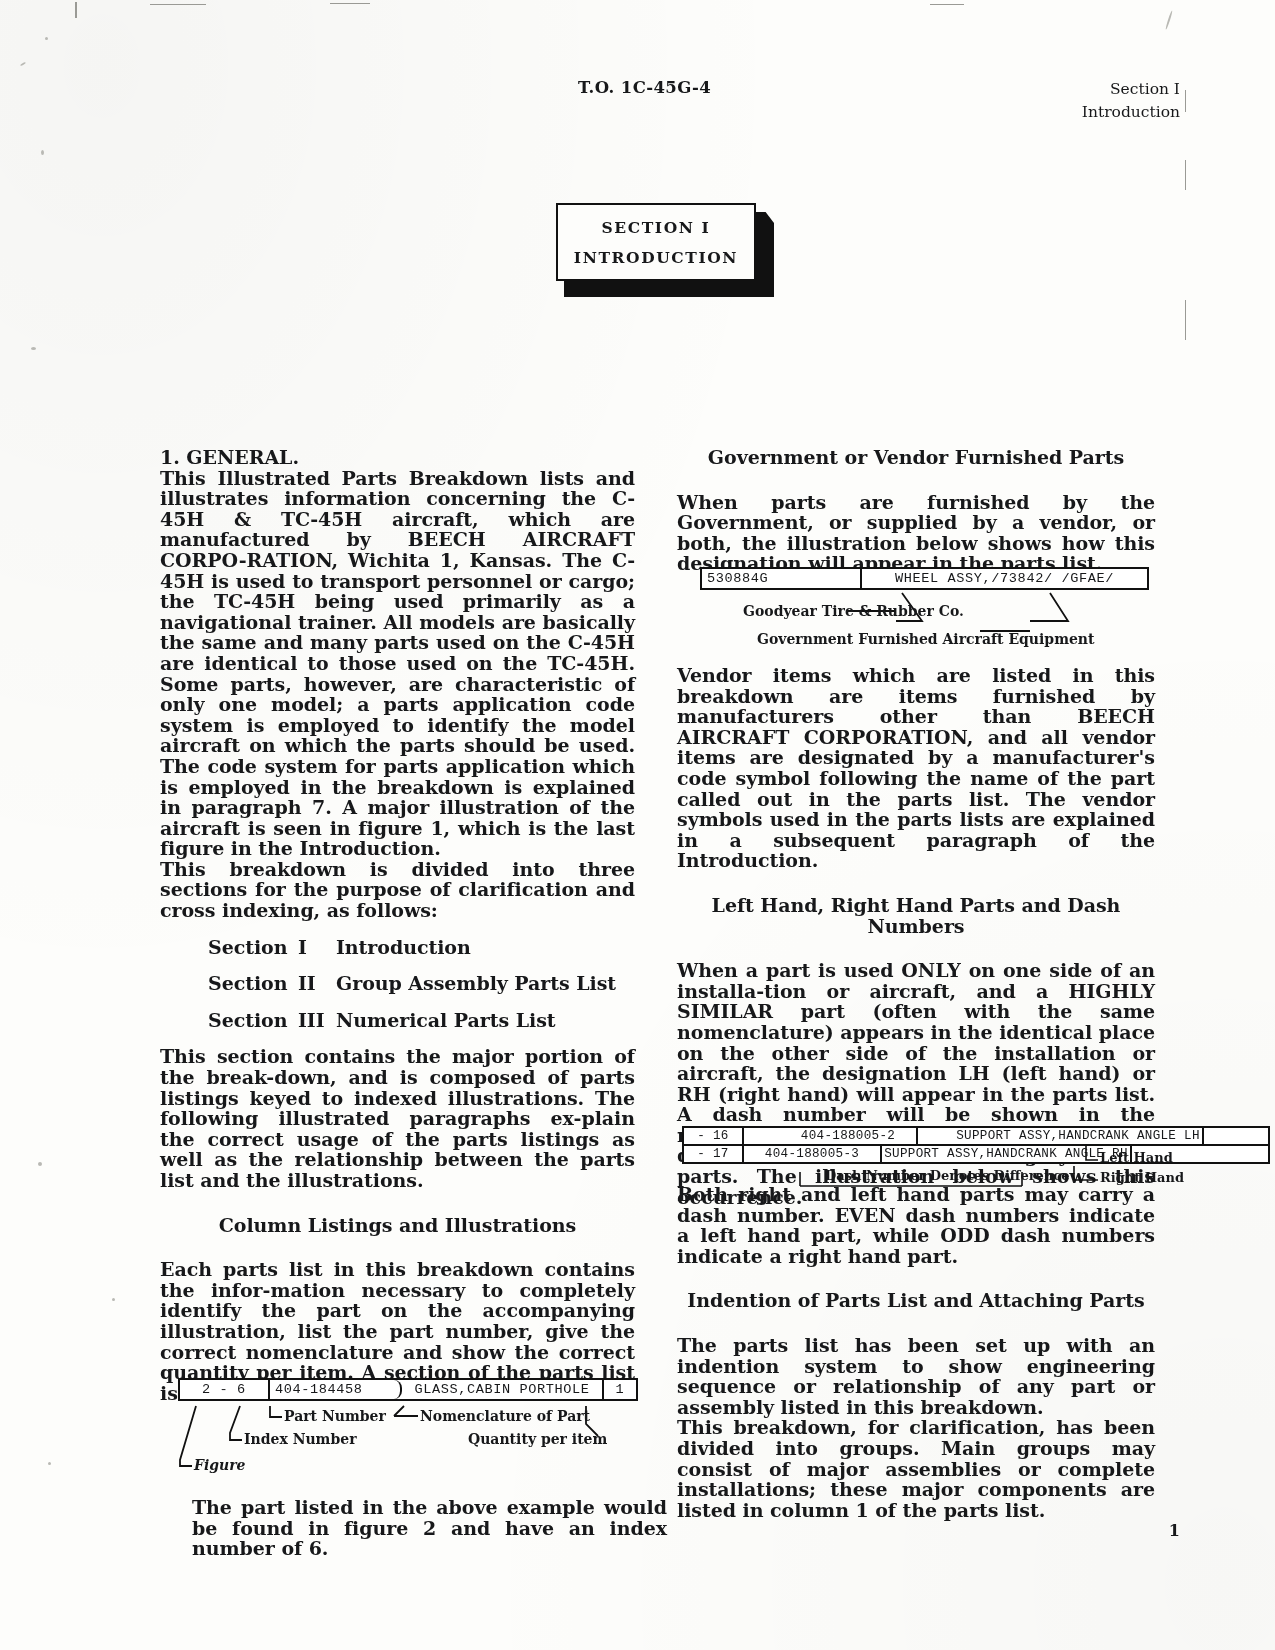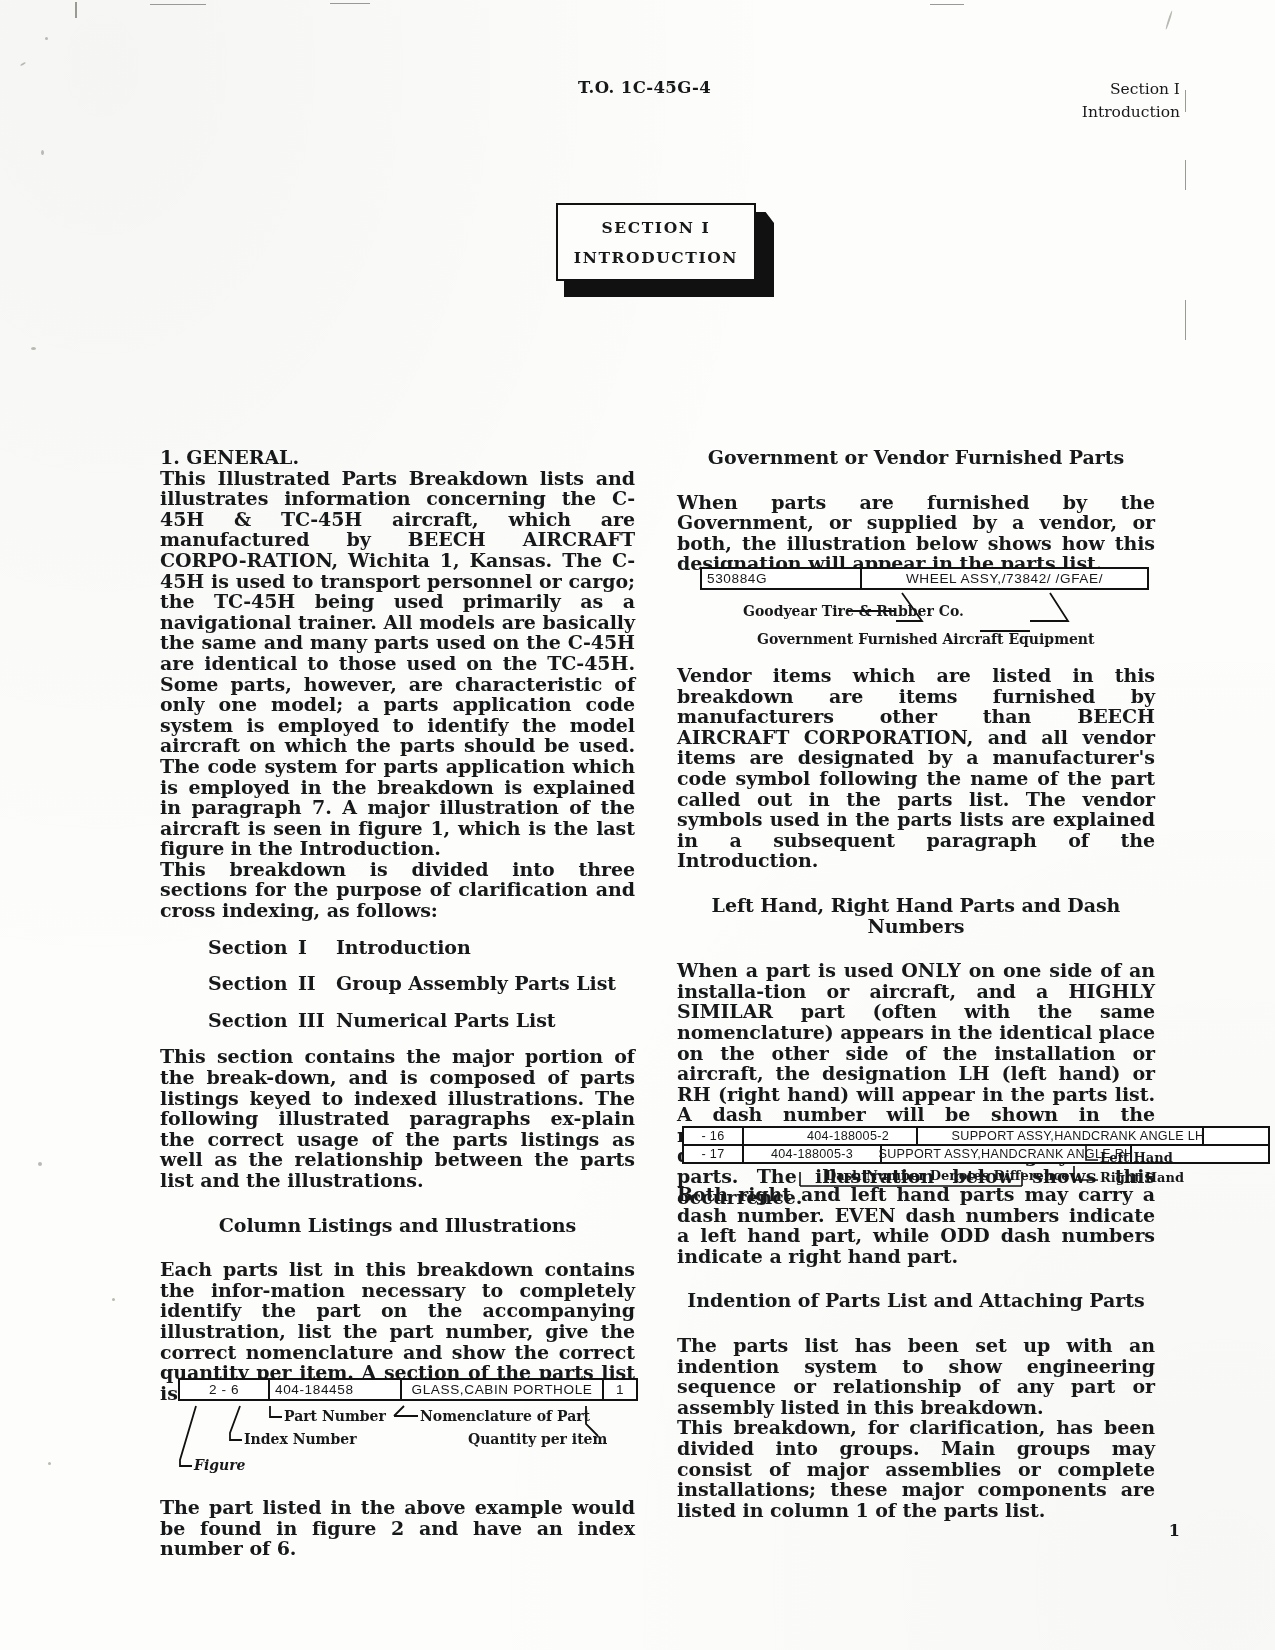--- a/index.html
+++ b/index.html
@@ -69,21 +69,21 @@
   
   .seclist{margin-top:16px;}
   .seclist .row{display:flex;margin-bottom:16px;}
   .seclist .c1{width:90px;padding-left:48px;}
   .seclist .c2{width:38px;text-align:left;}
   .seclist .c3{flex:1;}
 
   
   .ptable{
     border:2px solid #111;display:flex;background:#fff;
-    font-family:Liberation Sans, sans-serif;
+    font-family:Liberation Mono, monospace;
     font-size:13.6px;letter-spacing:0.6px;
   }
   .ptable .cell{
     border-right:2px solid #111;
     padding:2px 5px;white-space:nowrap;
     display:flex;align-items:center;
   }
   .ptable .cell:last-child{border-right:none;}
   .ptable.thin .cell{padding:1px 5px;font-size:12.6px;letter-spacing:0.3px;}
 
@@ -163,21 +163,21 @@
     <p class="tx">This section contains the major portion of the break-down, and is composed of parts listings keyed to indexed illustrations. The following illustrated paragraphs ex-plain the correct usage of the parts listings as well as the relationship between the parts list and the illustrations.</p>
 
     <p class="ctr" style="margin-top:24px;">Column Listings and Illustrations</p>
 
     <p class="tx" style="margin-top:24px;">Each parts list in this breakdown contains the infor-mation necessary to completely identify the part on the accompanying illustration, list the part number, give the correct nomenclature and show the correct quantity per item. A section of the parts list is shown below.</p>
   </div>
 
   <div class="diagram" style="left:178px;top:1378px;">
     <div class="ptable">
       <div class="cell" style="width:78px;justify-content:center;">2  -   6</div>
-      <div class="cell" style="width:120px;">404-184458</div>
+      <div class="cell" style="width:120px;border-radius:8px;">404-184458</div>
       <div class="cell" style="width:190px;justify-content:center;">GLASS,CABIN PORTHOLE</div>
       <div class="cell" style="width:22px;justify-content:center;">1</div>
     </div>
     <svg class="lead" width="440" height="110">
 
       <path d="M92,28 L92,39 L104,39" stroke="#111" stroke-width="1.8" fill="none"></path>
 
       <path d="M216,38 L226,28 M216,38 L240,38" stroke="#111" stroke-width="1.8" fill="none"></path>
 
       <path d="M62,28 L52,55 L52,62 L64,62" stroke="#111" stroke-width="1.8" fill="none"></path>
@@ -186,21 +186,21 @@
 
       <path d="M408,28 L408,46 L420,58" stroke="#111" stroke-width="1.8" fill="none"></path>
     </svg>
     <div class="lbl" style="left:106px;top:30px;">Part Number</div>
     <div class="lbl" style="left:242px;top:30px;">Nomenclature of Part</div>
     <div class="lbl" style="left:66px;top:53px;">Index Number</div>
     <div class="lbl" style="left:290px;top:53px;">Quantity per item</div>
     <div class="lbl" style="left:16px;top:79px;font-style:italic;">Figure</div>
   </div>
 
-  <div class="col left" style="top:1497px;">
+  <div class="col left" style="top:1497px;margin-left:32px;">
     <p class="tx">The part listed in the above example would be found in figure 2 and have an index number of 6.</p>
   </div>
 
   <div class="col right">
     <p class="ctr">Government or Vendor Furnished Parts</p>
     <p class="tx" style="margin-top:24px;">When parts are furnished by the Government, or supplied by a vendor, or both, the illustration below shows how this designation will appear in the parts list.</p>
   </div>
 
   <div class="diagram" style="left:700px;top:567px;">
     <div class="ptable">

